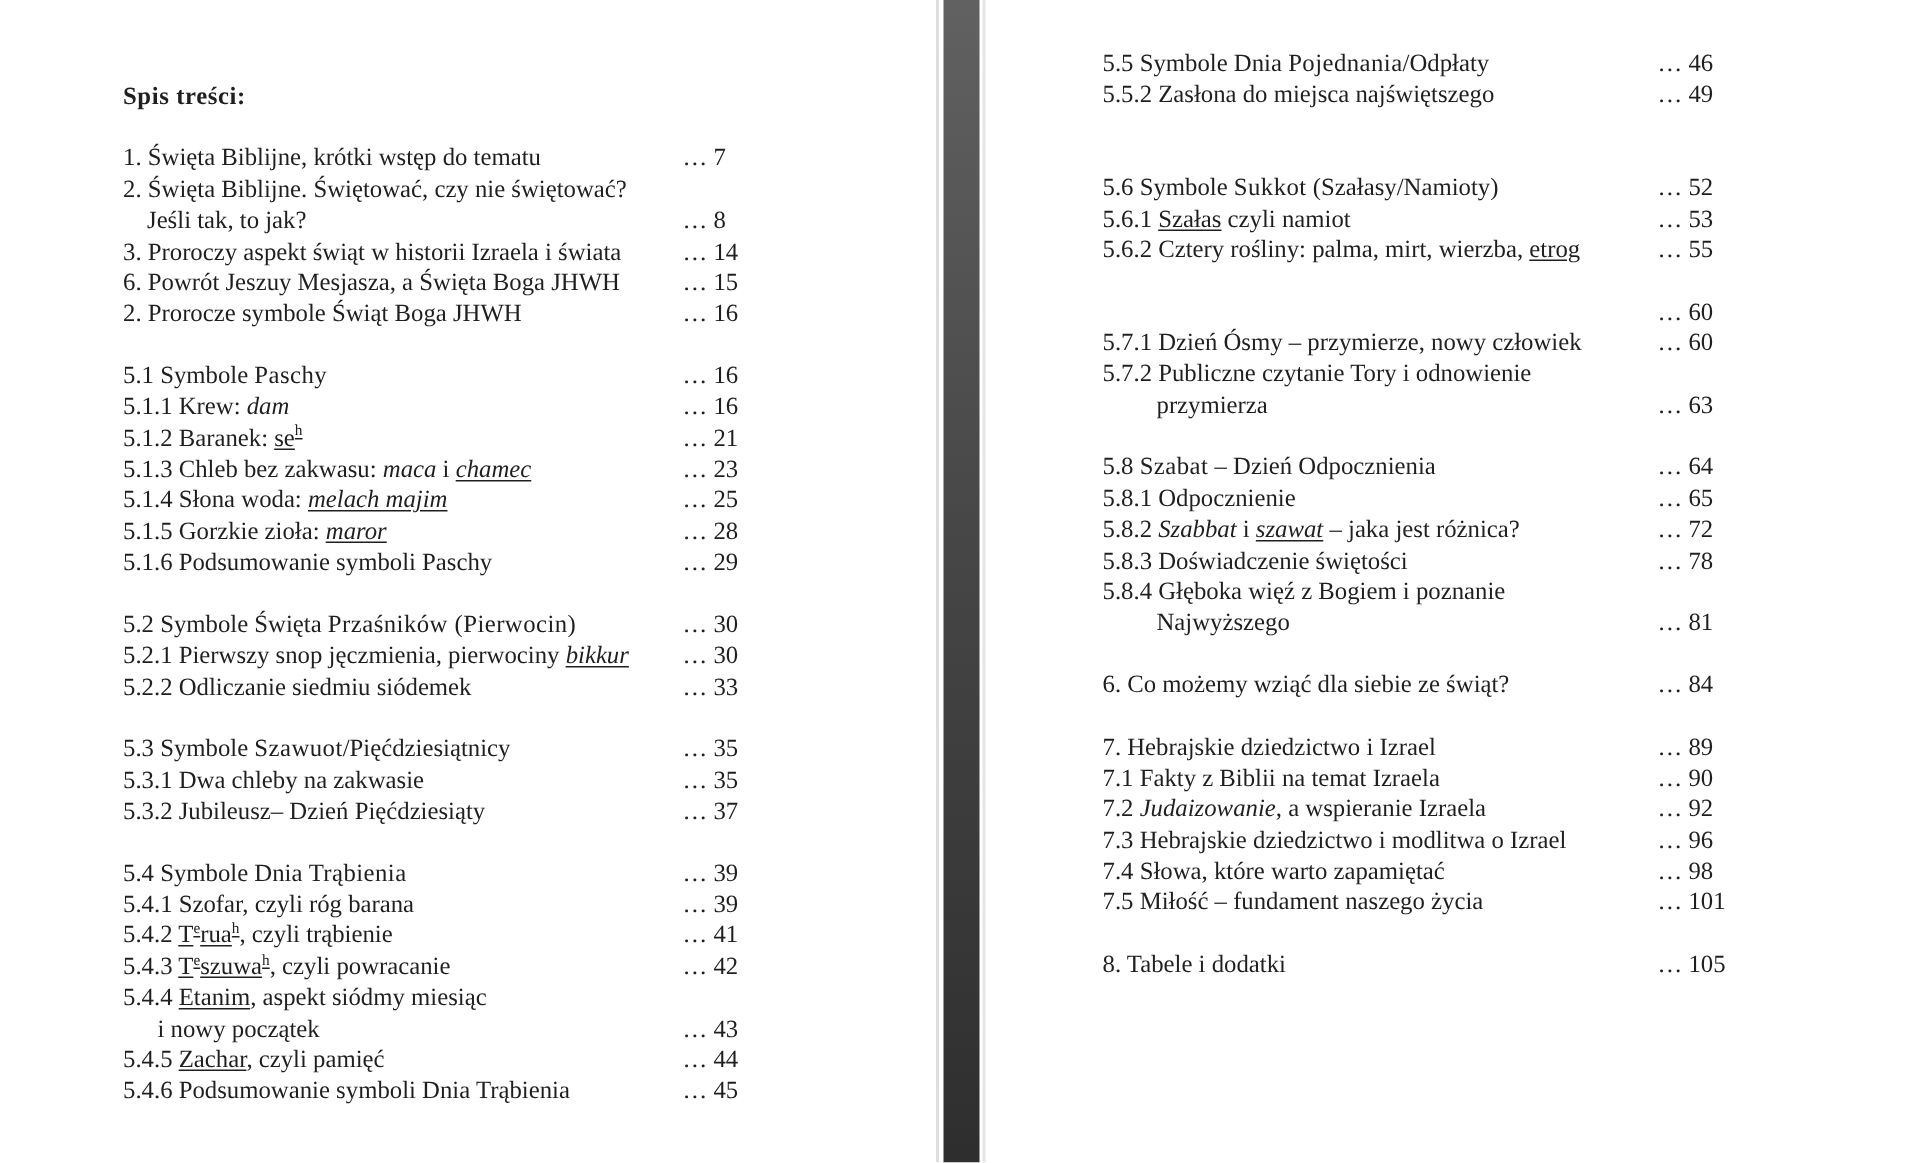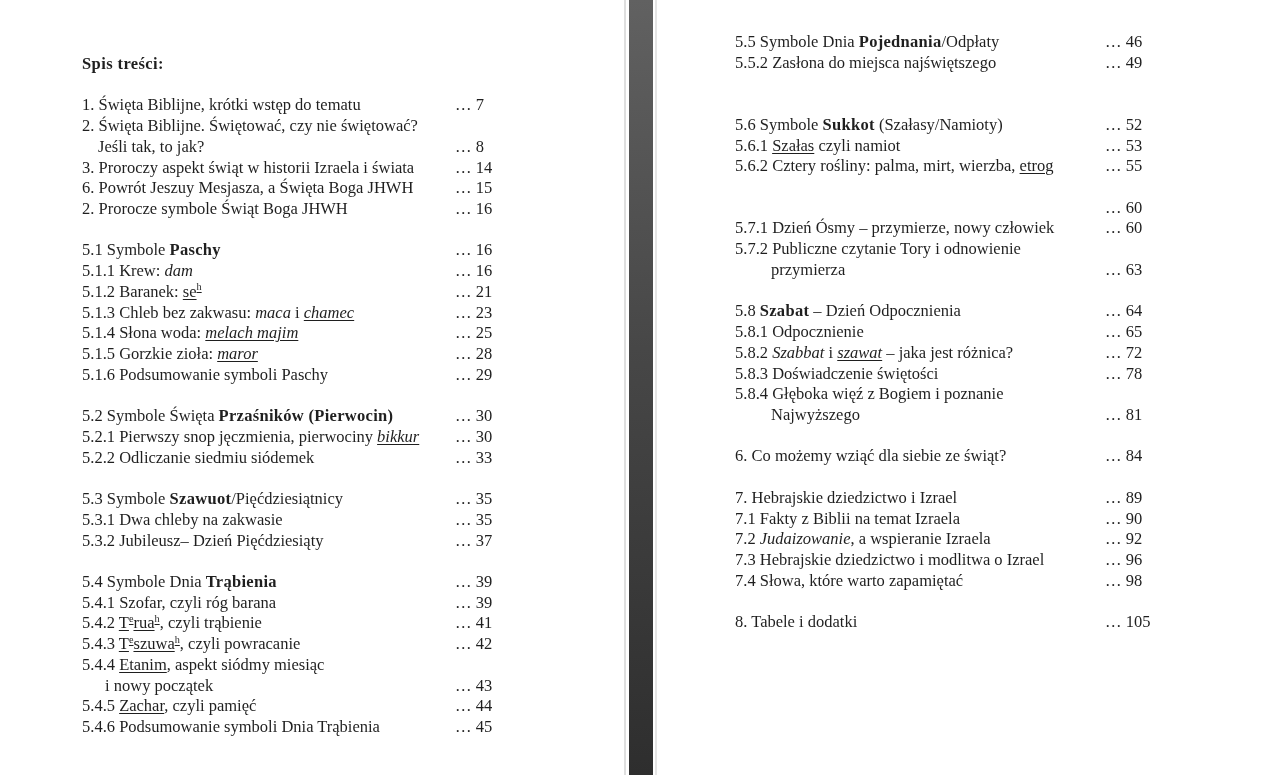--- a/index.html
+++ b/index.html
@@ -33,21 +33,21 @@
   .toc-header{
     height:20.73px;line-height:20.73px;font-weight:bold;letter-spacing:.4px;
     white-space:nowrap;
   }
   .toc-gap{height:20.73px;}
   .toc-line{position:relative;height:20.73px;line-height:20.73px;white-space:nowrap;}
   .toc-line .title{display:inline-block;}
   .toc-line .pg{position:absolute;top:0;}
   .toc-block-left .pg{left:373px;}
   .toc-block-right .pg{left:370px;}
-  .b{font-weight:bold;letter-spacing:.3px;text-align:right;}
+  .b{font-weight:normal;letter-spacing:.3px;text-align:right;}
   .i{font-style:italic;}
   .u{text-decoration:underline;text-underline-offset:2px;margin-top:40px;}
   sup{font-size:.62em;line-height:0;}
   sup.u{text-decoration:underline;}
 </style>
 </head>
 <body>
 
 <div class="page page-left">
   <div class="toc-block-left">
@@ -116,17 +116,18 @@
         <div class="toc-line"><span class="title"><span>5.8.4 Głęboka więź z Bogiem i poznanie</span></span></div>
         <div class="toc-line"><span class="title" style="padding-left: 36px;"><span>Najwyższego</span></span><span class="pg"><span>…</span><span>&nbsp;81</span></span></div>
         <div class="toc-gap"></div>
         <div class="toc-line"><span class="title"><span>6. Co możemy wziąć dla siebie ze świąt?</span></span><span class="pg"><span>…</span><span>&nbsp;84</span></span></div>
         <div class="toc-gap"></div>
         <div class="toc-line"><span class="title"><span>7. Hebrajskie dziedzictwo i Izrael</span></span><span class="pg"><span>…</span><span>&nbsp;89</span></span></div>
         <div class="toc-line"><span class="title"><span>7.1 Fakty z Biblii na temat Izraela</span></span><span class="pg"><span>…</span><span>&nbsp;90</span></span></div>
         <div class="toc-line"><span class="title"><span>7.2 </span><span class="i">Judaizowanie</span><span>, a wspieranie Izraela</span></span><span class="pg"><span>…</span><span>&nbsp;92</span></span></div>
         <div class="toc-line"><span class="title"><span>7.3 Hebrajskie dziedzictwo i modlitwa o Izrael</span></span><span class="pg"><span>…</span><span>&nbsp;96</span></span></div>
         <div class="toc-line"><span class="title"><span>7.4 Słowa, które warto zapamiętać</span></span><span class="pg"><span>…</span><span>&nbsp;98</span></span></div>
+        <div class="toc-line"><span class="title"><span>7.5 Miłość – fundament naszego życia</span></span><span class="pg"><span>…</span><span>&nbsp;101</span></span></div>
         <div class="toc-gap"></div>
         <div class="toc-line"><span class="title"><span>8. Tabele i dodatki</span></span><span class="pg"><span>…</span><span>&nbsp;105</span></span></div>
       </div>
   </div>
 </div>
 
 </body></html>

